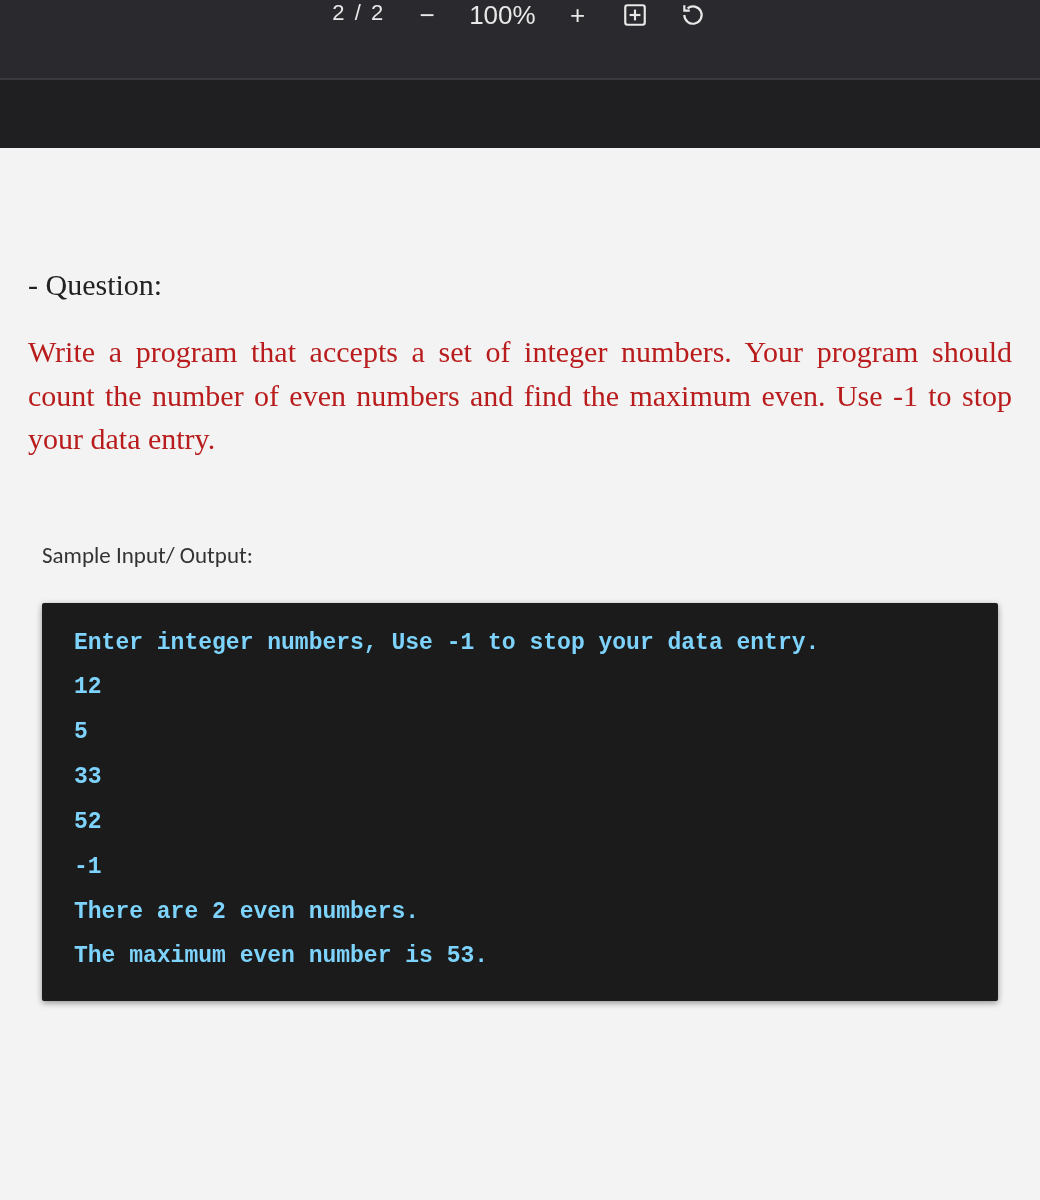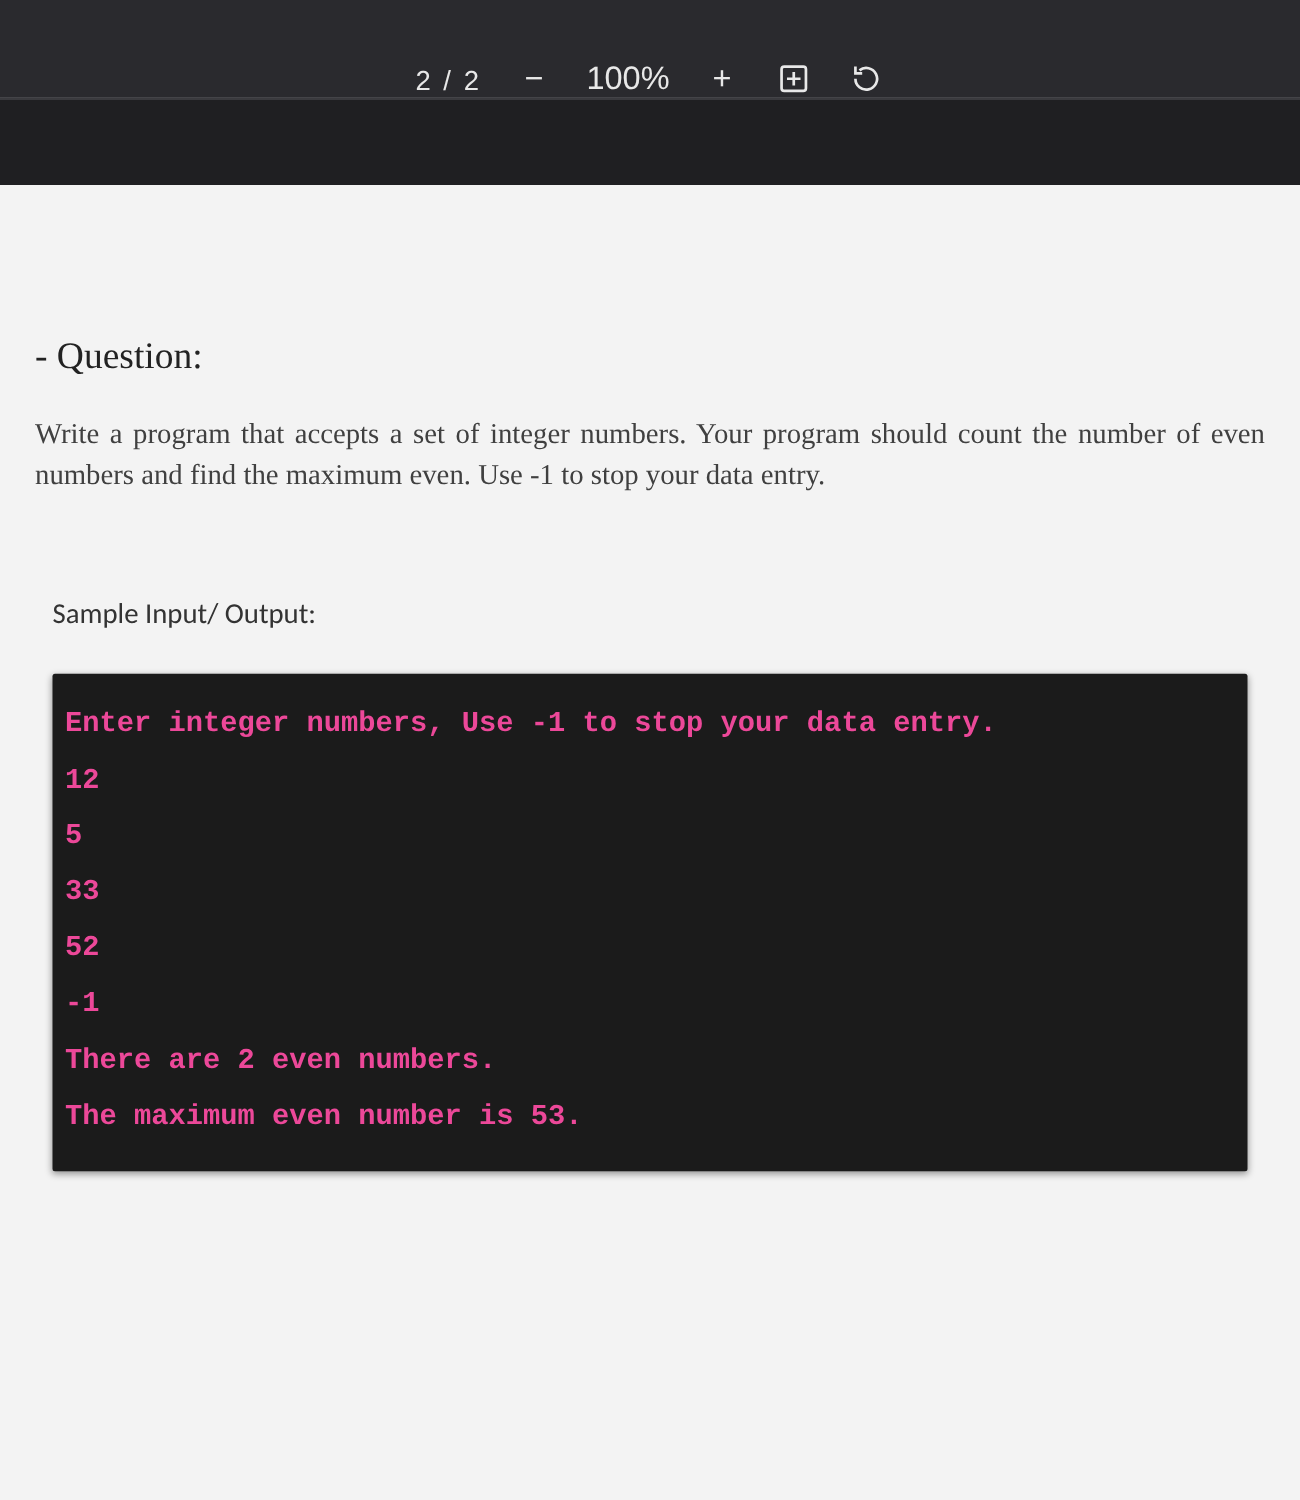--- a/index.html
+++ b/index.html
@@ -8,21 +8,21 @@
     height: 1200px;
     background: #d8d8d8;
     font-family: Arial, sans-serif;
     overflow: hidden;
   }
   .toolbar {
     width: 100%;
     height: 78px;
     background: #2a2a2e;
     display: flex;
-    align-items: flex-end;
+    align-items: flex-start;
     justify-content: center;
     gap: 28px;
     color: #e8e8e8;
     font-size: 22px;
   }
   .toolbar .page-indicator { letter-spacing: 2px; }
   .toolbar .zoom-btn {
     color: #e8e8e8;
     font-size: 26px;
     cursor: pointer;
@@ -50,40 +50,40 @@
     min-height: 1052px;
   }
   .question-label {
     font-family: "Times New Roman", serif;
     font-size: 30px;
     color: #222;
     margin-bottom: 28px;
   }
   .question-body {
     font-family: "Times New Roman", serif;
-    font-size: 23px;
-    color: #404040;
+    font-size: 30px;
+    color: #b91c1c;
     line-height: 1.45;
     text-align: justify;
     margin-bottom: 80px;
   }
   .sample-label {
     font-family: Calibri, Arial, sans-serif;
     font-size: 23px;
     color: #333;
     margin-left: 14px;
     margin-bottom: 34px;
   }
   .console {
     background: #1b1b1b;
-    color: #ec4899;
+    color: #7dd3fc;
     font-family: "Consolas", "Courier New", monospace;
     font-size: 23px;
     font-weight: bold;
-    padding: 18px 22px 22px 10px;
+    padding: 18px 22px 22px 32px;
     margin: 0 14px;
     line-height: 1.95;
     border-radius: 2px;
     box-shadow: 0 2px 6px rgba(0,0,0,0.4);
   }
 </style>
 </head>
 <body>
 
 <div class="toolbar">

